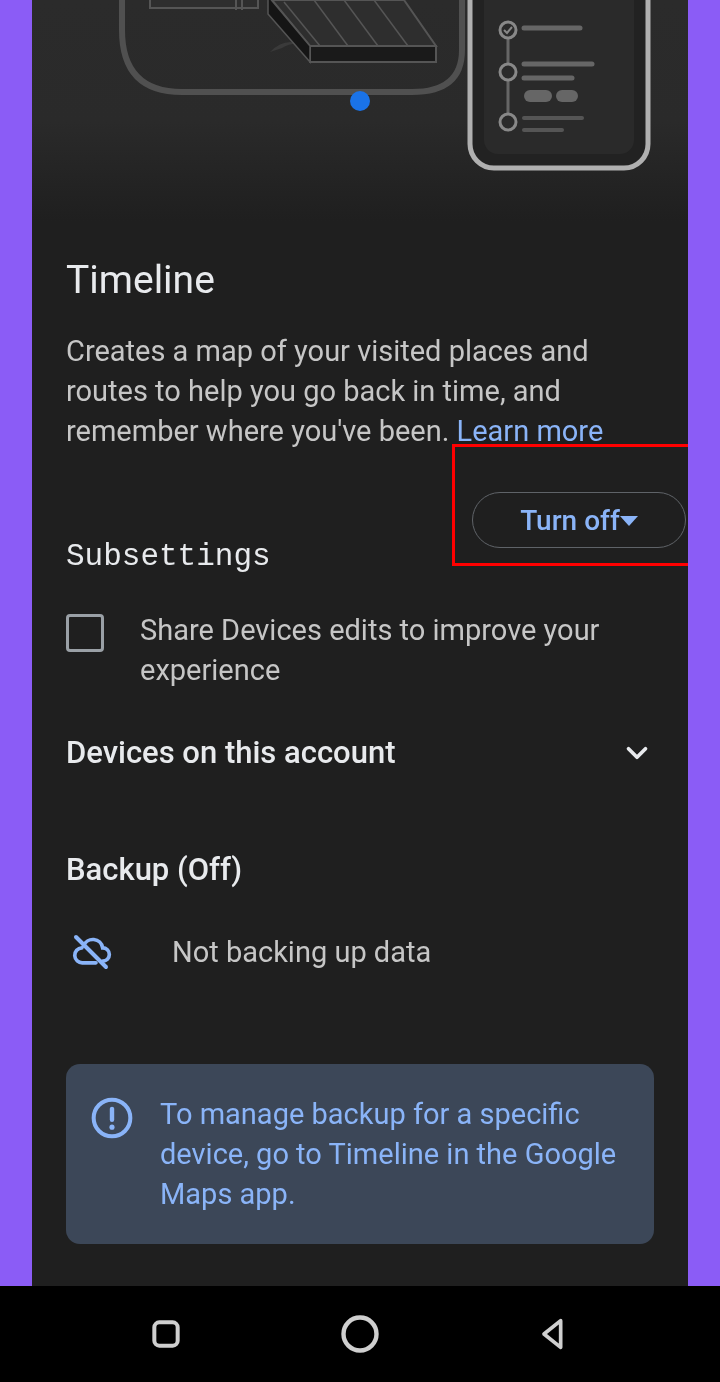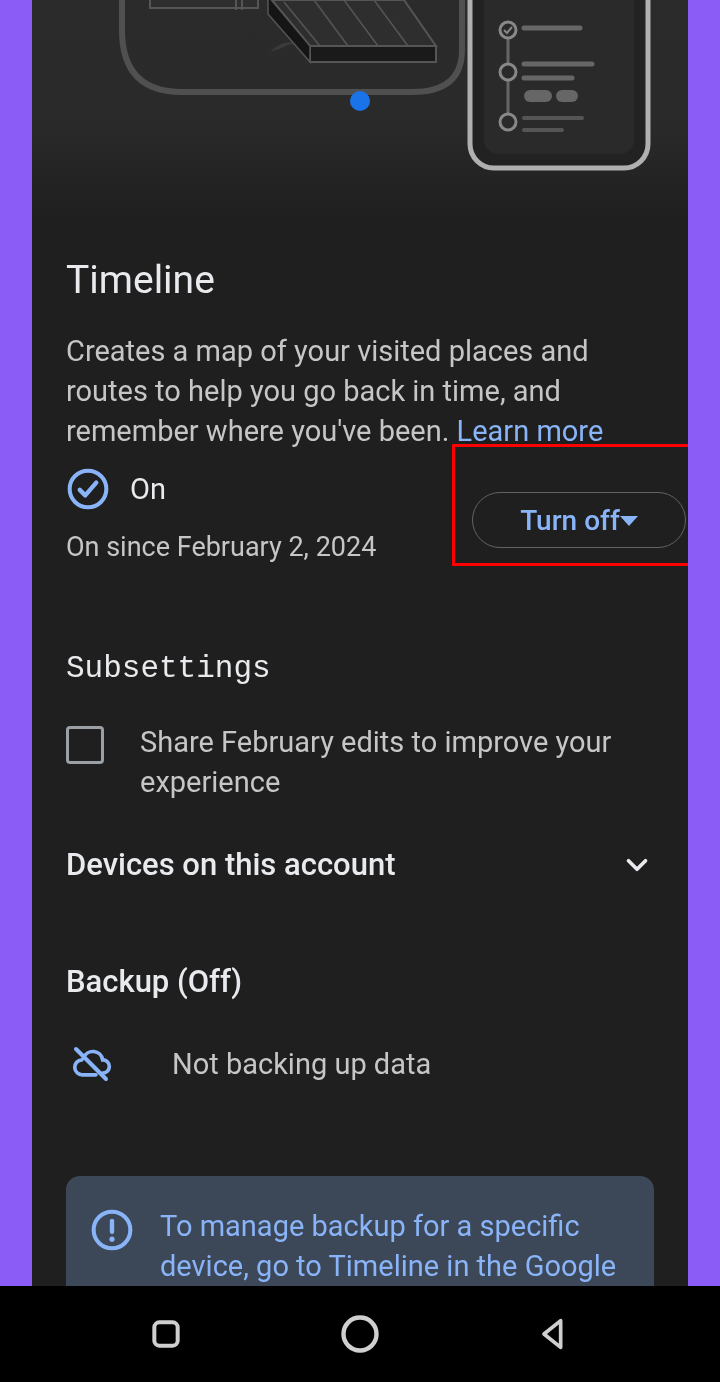--- a/index.html
+++ b/index.html
@@ -255,38 +255,26 @@
       </svg>
     </div>
 
     <div class="body">
       <h1 class="title">Timeline</h1>
 
       <p class="desc">
         <span>Creates a map of your visited places and routes to help you go back in time, and remember where you've been. </span><a href="#" class="learn">Learn more</a>
       </p>
 
-      <div class="status-row">
-        <div class="status-left">
-          <div class="on-row">
-            <svg class="check-svg" width="44" height="44" viewBox="0 0 24 24">
-              <circle cx="12" cy="12" r="10" fill="none" stroke="currentColor" stroke-width="2.2"></circle>
-              <path d="M7.5 12.5 l3 3 l6 -7" fill="none" stroke="currentColor" stroke-width="2.4" stroke-linecap="round" stroke-linejoin="round"></path>
-            </svg>
-            <span class="on-text">On</span>
-          </div>
-          <span class="on-since">On since February 2, 2024</span>
-        </div>
-      </div>
 
       <h2 class="sub-title">Subsettings</h2>
 
       <div class="share-row">
         <div class="checkbox"></div>
-        <div class="share-text">Share February edits to improve your experience</div>
+        <div class="share-text">Share Devices edits to improve your experience</div>
       </div>
 
       <div class="devices-row">
         <span class="devices-label">Devices on this account</span>
         <svg class="chev" width="34" height="34" viewBox="0 0 24 24">
           <path d="M6 9 l6 6 l6 -6" fill="none" stroke="currentColor" stroke-width="2.6" stroke-linecap="round" stroke-linejoin="round"></path>
         </svg>
       </div>
 
       <h2 class="backup-title">Backup (Off)</h2>

